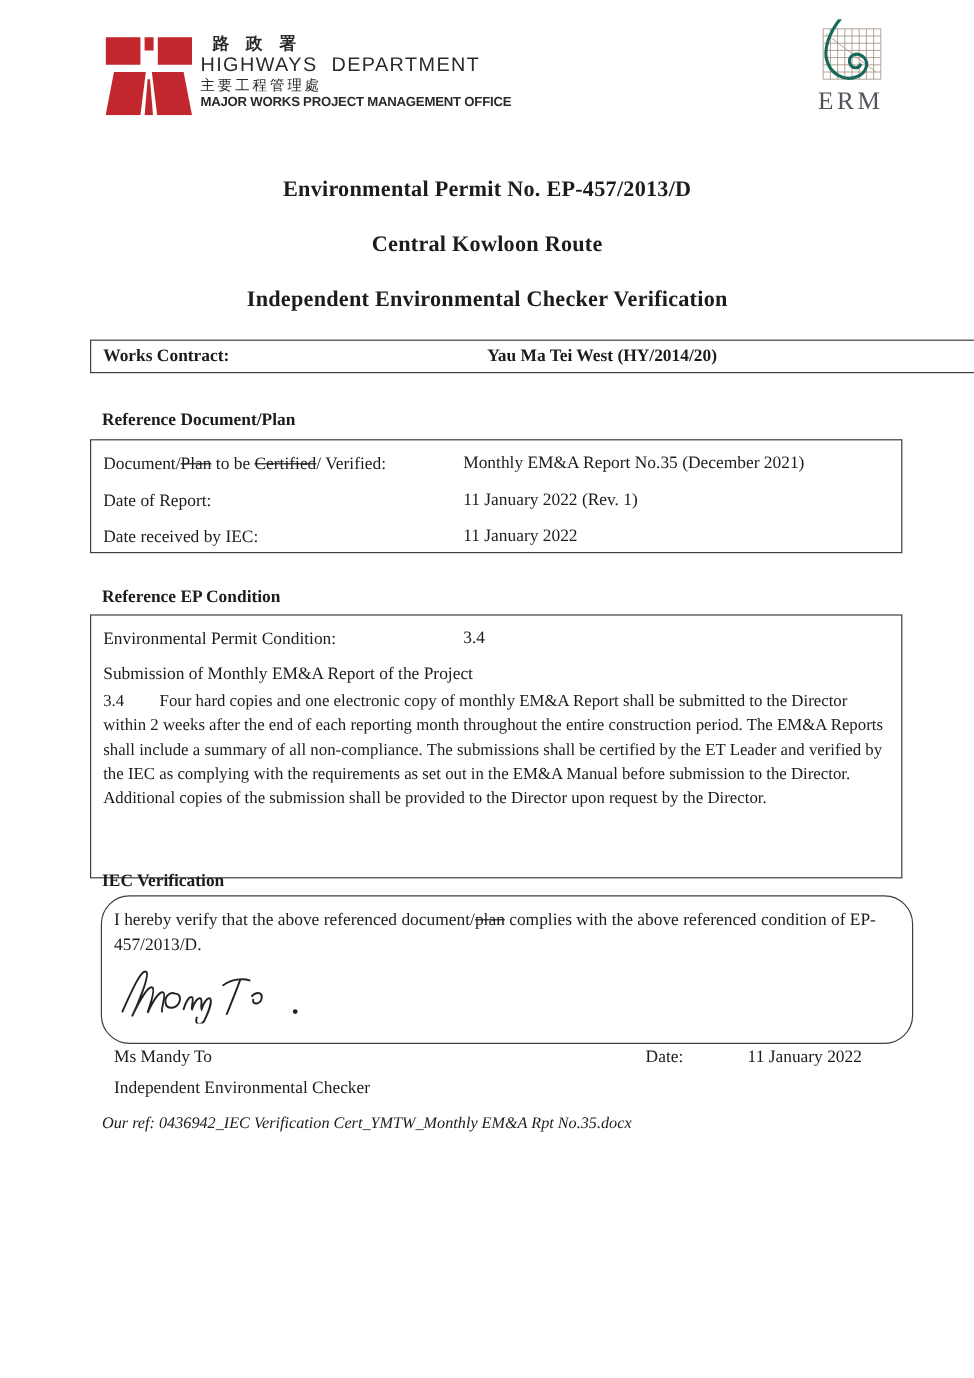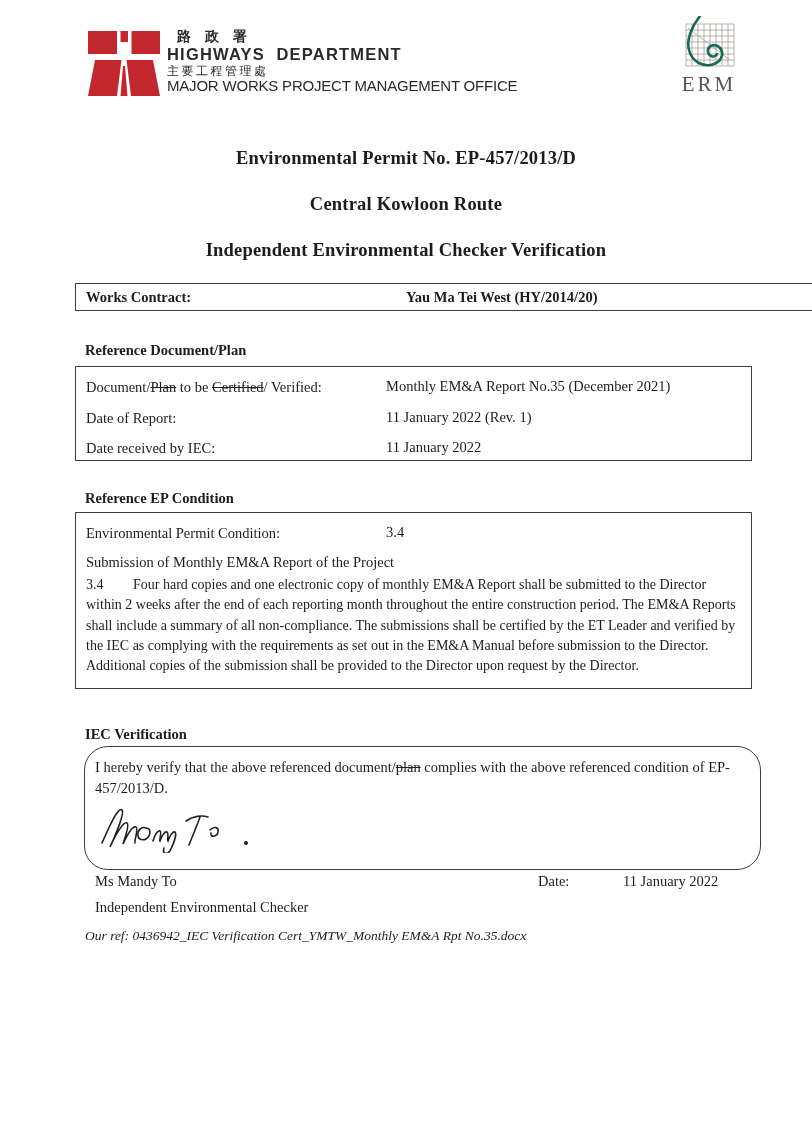--- a/index.html
+++ b/index.html
@@ -21,23 +21,23 @@
   .b{font-weight:bold;}
   .body-text{font-size:14.5px;}
   .heading{position:absolute;font-size:14.5px;font-weight:bold;}
   .title{position:absolute;left:0;width:812px;text-align:center;font-size:18.5px;font-weight:bold;letter-spacing:.2px;}
   .strike{text-decoration:line-through;}
   .row-label{font-size:14.5px;margin-top:32px;}
   .row-value{position:absolute;left:300px;top:0;font-size:14.5px;white-space:nowrap;}
   .table-row{position:absolute;left:10px;right:10px;}
   .hd-text{position:absolute;left:167px;top:28px;font-family:"Liberation Sans", sans-serif;color:#2a2a2a;}
   .hd-cn{font-size:14px;letter-spacing:5px;font-weight:600;line-height:17px;margin-left:10px;}
-  .hd-en{font-size:16.5px;font-weight:bold;letter-spacing:1.2px;line-height:19px;white-space:pre;}
+  .hd-en{font-size:16.5px;font-weight:normal;letter-spacing:1.2px;line-height:19px;white-space:pre;}
   .hd-cn2{font-size:12px;letter-spacing:2.5px;font-weight:500;line-height:15px;}
-  .hd-en2{font-size:15px;letter-spacing:-0.2px;line-height:13px;font-weight:400;text-align:right;}
+  .hd-en2{font-size:11px;letter-spacing:-0.2px;line-height:13px;font-weight:700;text-align:right;}
   .erm-wordmark{position:absolute;left:0;top:56px;width:100%;text-align:center;
     font-family:"Liberation Serif", serif;font-size:21px;letter-spacing:3px;color:var(--erm-text);}
   .clause-no{display:inline-block;width:47px;}
   .clause{position:absolute;left:10px;right:12px;font-size:14px;line-height:20.3px;text-align:left;}
   .statement{position:absolute;left:10px;right:14px;top:10px;font-size:14.5px;line-height:20.5px;}
   .ourref{position:absolute;left:85px;top:928px;font-size:13.5px;font-style:italic;}
   svg{display:block;}
 </style>
 </head>
 <body>
@@ -110,21 +110,21 @@
       <span class="row-label">Date of Report:</span>
       <span class="row-value">11 January 2022 (Rev. 1)</span>
     </div>
     <div class="table-row" style="top:72px;">
       <span class="row-label">Date received by IEC:</span>
       <span class="row-value">11 January 2022</span>
     </div>
   </div>
 
   <div class="heading" style="left:85px;top:490px;">Reference EP Condition</div>
-  <div class="box" style="left:75px;top:512px;width:677px;height:177px;">
+  <div class="box" style="left:75px;top:512px;width:677px;height:220px;">
     <div class="table-row" style="top:11px;">
       <span class="row-label">Environmental Permit Condition:</span>
       <span class="row-value">3.4</span>
     </div>
     <div class="abs body-text" style="left:10px;top:41px;">Submission of Monthly EM&amp;A Report of the Project</div>
     <div class="clause" style="top:62px;">
       <span class="clause-no">3.4</span><span>Four hard copies and one electronic copy of monthly EM&amp;A Report shall be submitted to the Director within 2 weeks after the end of each reporting month throughout the entire construction period. The EM&amp;A Reports shall include a summary of all non-compliance. The submissions shall be certified by the ET Leader and verified by the IEC as complying with the requirements as set out in the EM&amp;A Manual before submission to the Director. Additional copies of the submission shall be provided to the Director upon request by the Director.</span>
     </div>
   </div>
 

